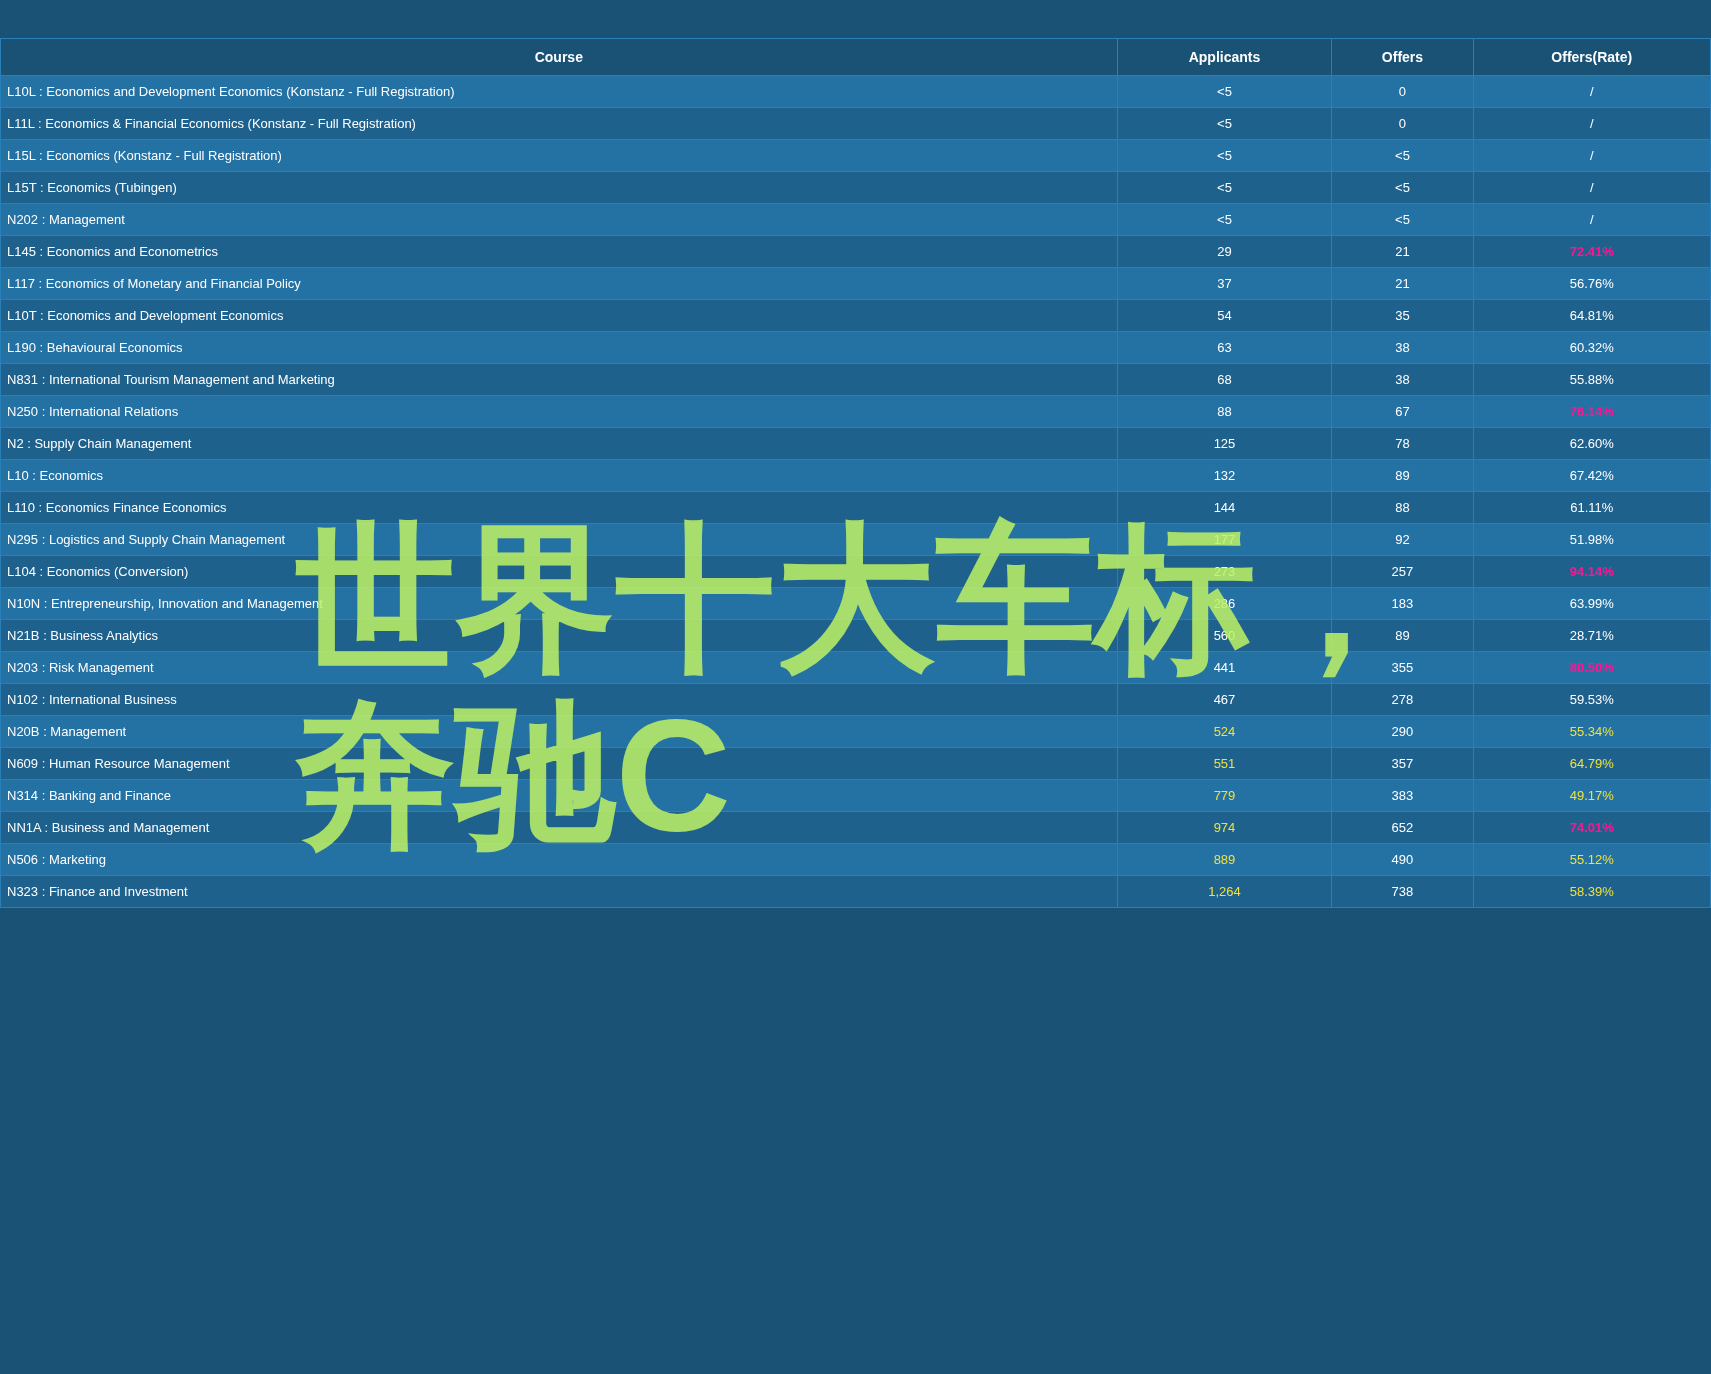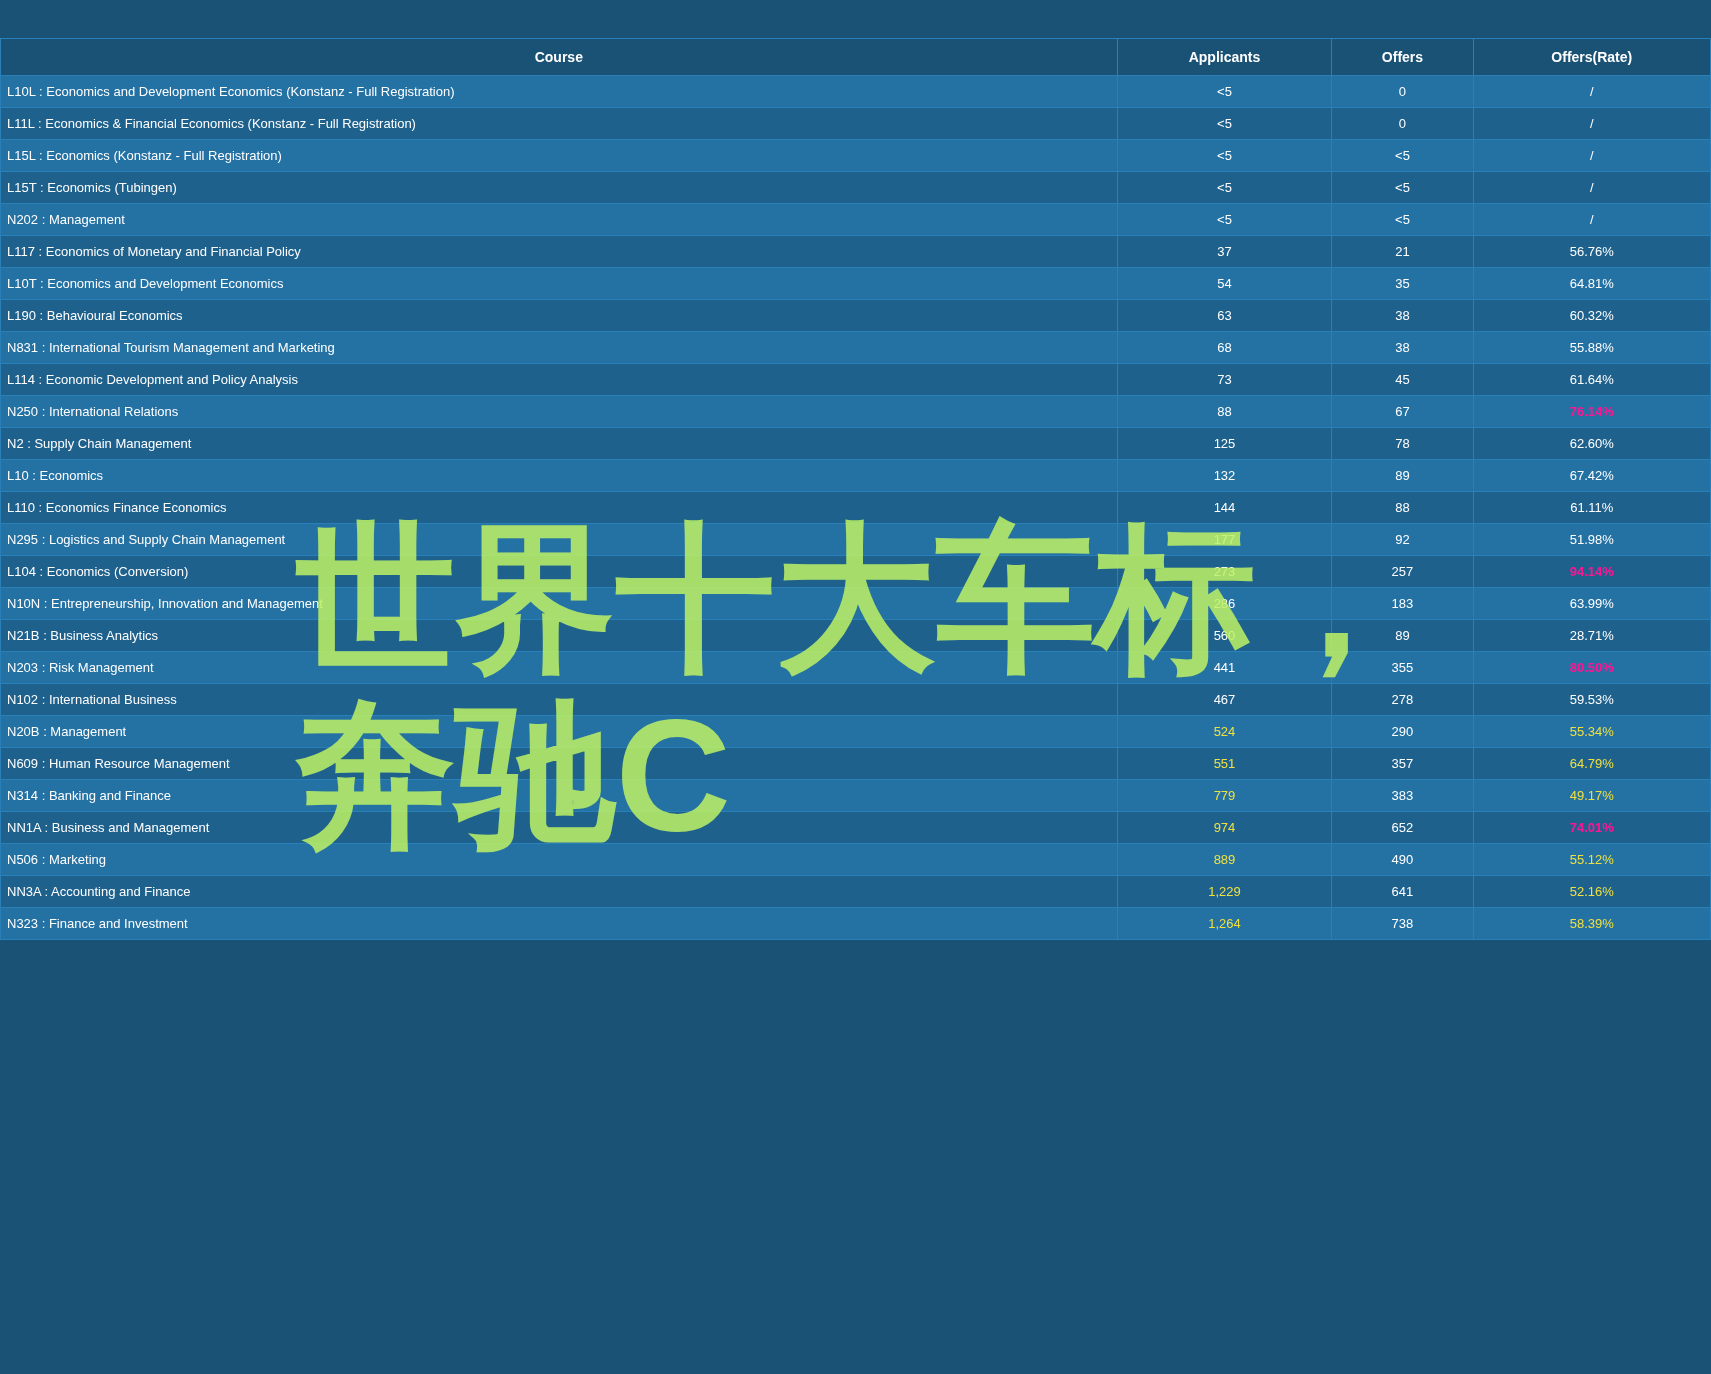--- a/index.html
+++ b/index.html
@@ -111,20 +111,26 @@
           <td>&lt;5</td>
           <td>/</td>
         </tr>
         <tr>
           <td>N202 : Management</td>
           <td>&lt;5</td>
           <td>&lt;5</td>
           <td>/</td>
         </tr>
         <tr>
+          <td>L145 : Economics and Econometrics</td>
+          <td>29</td>
+          <td>21</td>
+          <td class="highlight-red">72.41%</td>
+        </tr>
+        <tr>
           <td>L117 : Economics of Monetary and Financial Policy</td>
           <td>37</td>
           <td>21</td>
           <td>56.76%</td>
         </tr>
         <tr>
           <td>L10T : Economics and Development Economics</td>
           <td>54</td>
           <td>35</td>
           <td>64.81%</td>
@@ -135,26 +141,20 @@
           <td>38</td>
           <td>60.32%</td>
         </tr>
         <tr>
           <td>N831 : International Tourism Management and Marketing</td>
           <td>68</td>
           <td>38</td>
           <td>55.88%</td>
         </tr>
         <tr>
-          <td>L114 : Economic Development and Policy Analysis</td>
-          <td>73</td>
-          <td>45</td>
-          <td>61.64%</td>
-        </tr>
-        <tr>
           <td>N250 : International Relations</td>
           <td>88</td>
           <td>67</td>
           <td class="highlight-red">76.14%</td>
         </tr>
         <tr>
           <td>N2 : Supply Chain Management</td>
           <td>125</td>
           <td>78</td>
           <td>62.60%</td>
@@ -231,26 +231,20 @@
           <td>652</td>
           <td class="highlight-red">74.01%</td>
         </tr>
         <tr>
           <td>N506 : Marketing</td>
           <td class="highlight-yellow">889</td>
           <td>490</td>
           <td class="highlight-yellow">55.12%</td>
         </tr>
         <tr>
-          <td>NN3A : Accounting and Finance</td>
-          <td class="highlight-yellow">1,229</td>
-          <td>641</td>
-          <td class="highlight-yellow">52.16%</td>
-        </tr>
-        <tr>
           <td>N323 : Finance and Investment</td>
           <td class="highlight-yellow">1,264</td>
           <td>738</td>
           <td class="highlight-yellow">58.39%</td>
         </tr>
       </tbody>
   </table>
 </div>
 
 </body></html>

